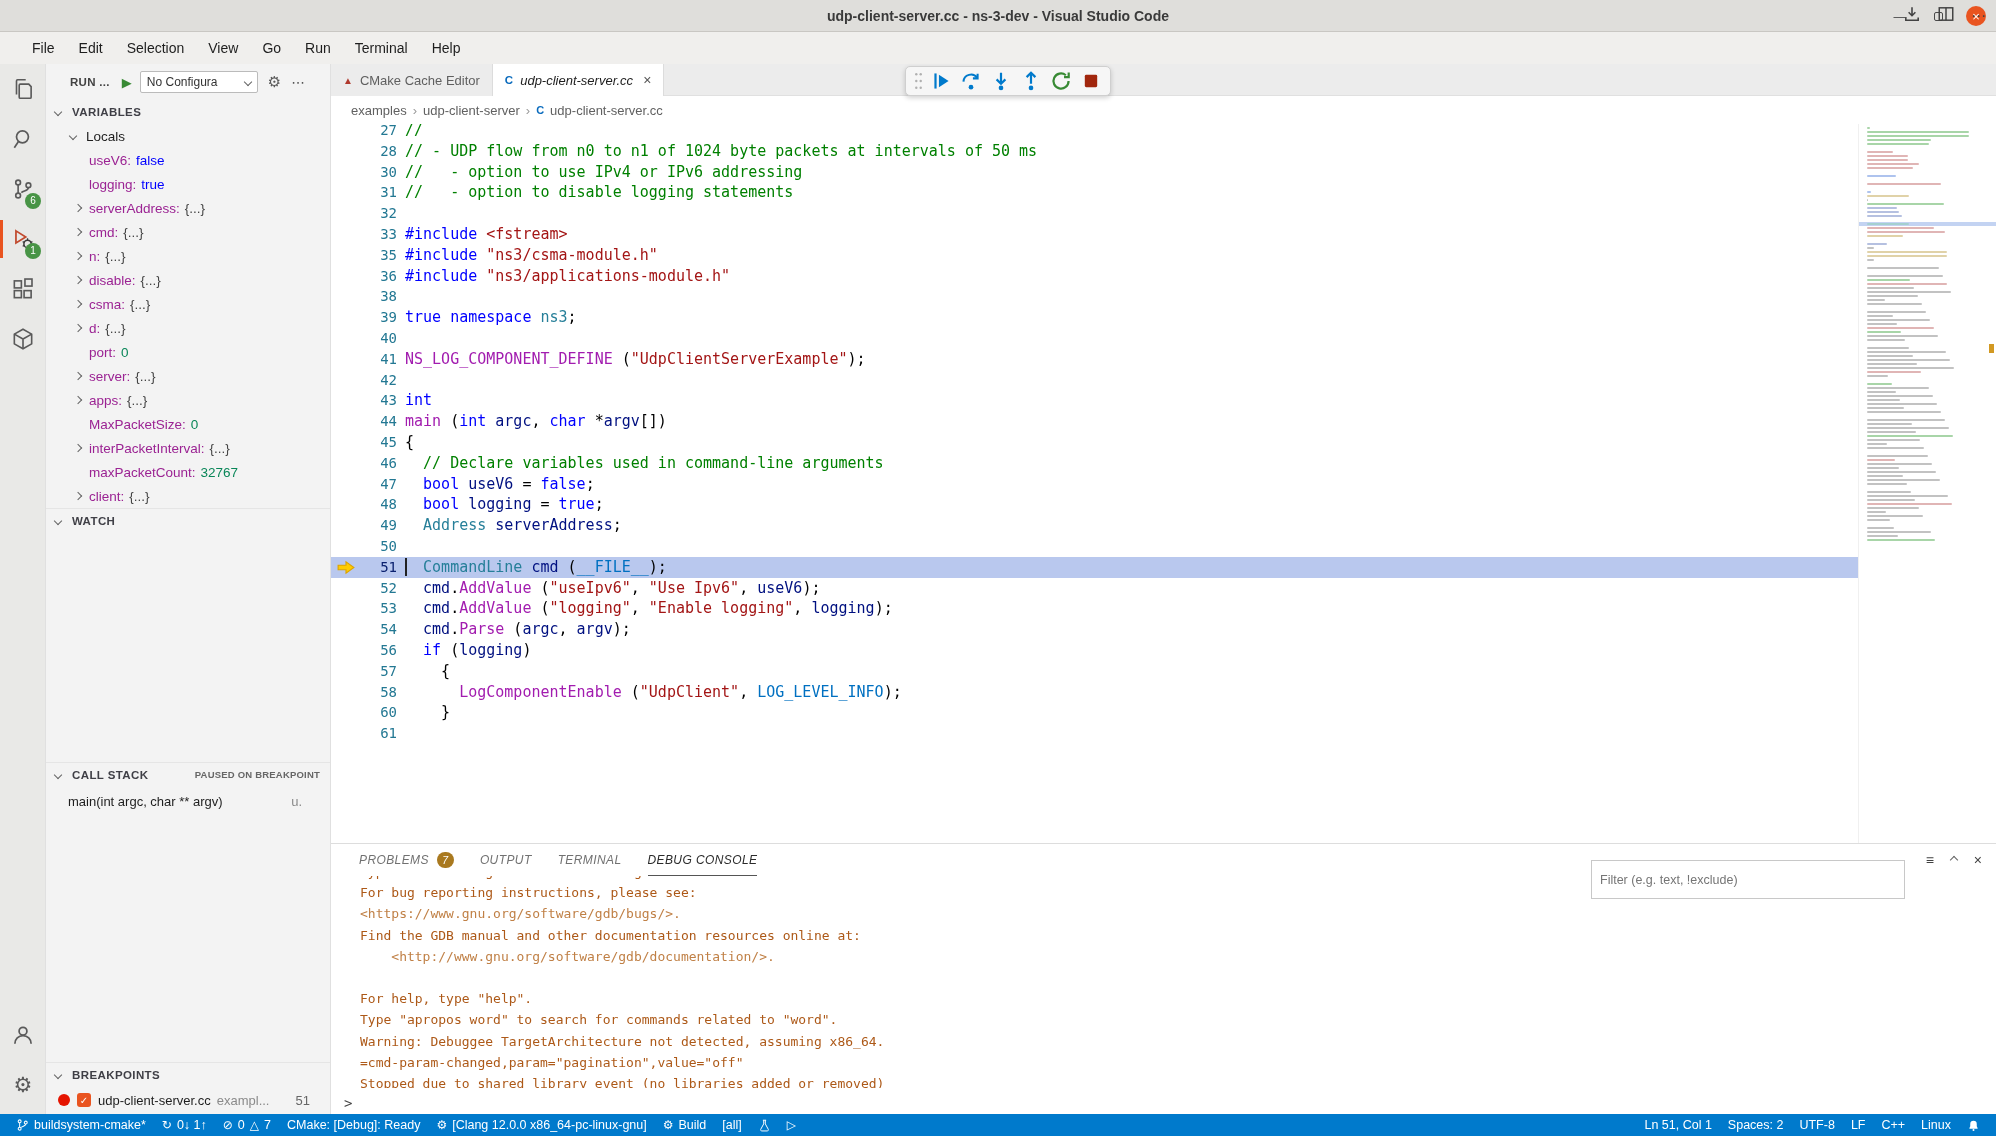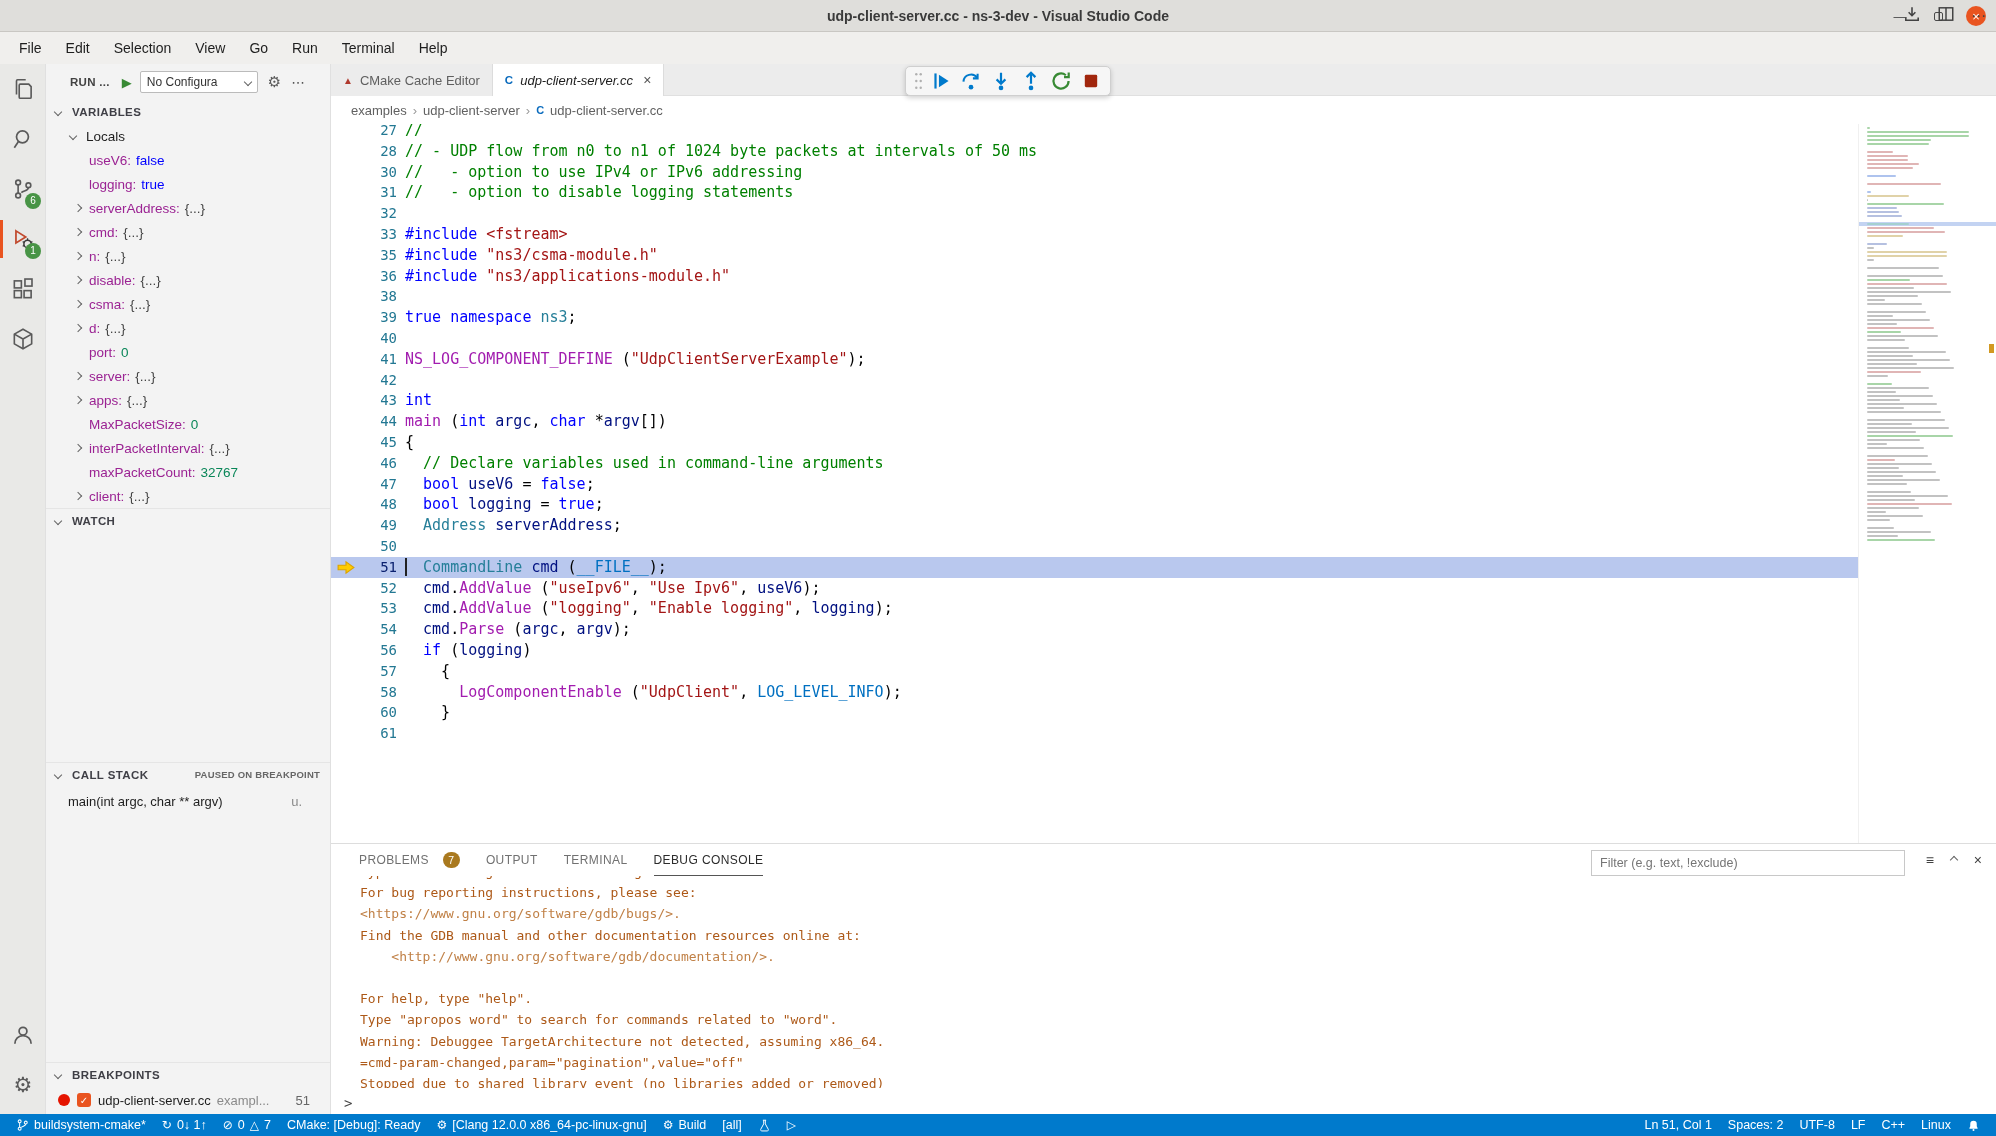--- a/index.html
+++ b/index.html
@@ -6,21 +6,21 @@
 html,body{width:1996px;height:1136px;overflow:hidden;background:#fff;font-family:"Liberation Sans","DejaVu Sans",sans-serif;}
 body{position:relative;}
 
 
 .titlebar{position:absolute;top:0;left:0;right:0;height:32px;background:#dfdedb;border-bottom:1px solid #c9c7c3;display:flex;align-items:center;justify-content:center;}
 .title{font-size:14px;font-weight:bold;color:#3a3a3a;}
 .win-controls{position:absolute;right:10px;top:0;height:32px;display:flex;align-items:center;gap:18px;}
 .wc{width:20px;height:20px;display:flex;align-items:center;justify-content:center;color:#4a4a4a;font-size:13px;}
 .wc.close{background:#e95420;border-radius:50%;color:#fff;}
 .wc .sq{width:9px;height:9px;border:1.4px solid #4a4a4a;border-radius:2px;display:block;}
-.menubar{position:absolute;top:32px;left:0;right:0;height:32px;background:#f0efed;display:flex;align-items:center;padding-left:7px;}
+.menubar{position:absolute;top:32px;left:0;right:0;height:32px;background:#f0efed;display:flex;align-items:center;padding-left:20px;}
 .menu-item{padding:0 12px;height:100%;display:flex;align-items:center;font-size:14px;color:#1e1e1e;}
 
 
 .activitybar{position:absolute;left:0;top:64px;bottom:22px;width:46px;background:#e9e9e7;border-right:1px solid #e0e0e0;}
 .ab-item{position:relative;width:46px;height:50px;display:flex;align-items:center;justify-content:center;color:#5a5a5a;}
 .ab-item.active{color:#2a2a2a;}
 .ab-item.active::before{content:"";position:absolute;left:0;top:6px;bottom:6px;width:2.5px;background:#e95420;}
 .ab-badge{position:absolute;right:5px;bottom:5px;min-width:16px;height:16px;border-radius:8px;background:#489446;color:#fff;font-size:10px;line-height:16px;text-align:center;padding:0 3px;}
 .ab-bottom{position:absolute;bottom:4px;left:0;width:46px;}
 .gear-glyph{font-size:21px;color:#5a5a5a;}
@@ -93,24 +93,24 @@
 .mm-line{height:4px;display:flex;align-items:center;padding-left:8px;}
 .mm-line span{height:2.2px;display:block;border-radius:1px;}
 .mm-current{background:#c3d3f2;}
 .mmb-c{background:#a8d5a8;}.mmb-k{background:#aec3ee;}.mmb-s{background:#e0b5b5;}.mmb-t{background:#a5d0d0;}
 .mmb-f{background:#e0d2a8;}.mmb-v{background:#b5c0e0;}.mmb-d{background:#c2c2c2;}
 .ruler-mark{position:absolute;right:2px;top:220px;width:5px;height:9px;background:#d29922;}
 
 
 .panel{position:absolute;left:331px;right:0;top:843px;bottom:22px;background:#fff;border-top:1px solid #ddd;}
 .panel-tabs{position:relative;height:32px;display:flex;align-items:center;gap:26px;padding-left:28px;}
-.ptab{height:100%;display:flex;align-items:center;gap:14px;font-size:12px;letter-spacing:.4px;color:#717171;border-bottom:1.5px solid transparent;}
+.ptab{height:100%;display:flex;align-items:center;gap:8px;font-size:12px;letter-spacing:.4px;color:#717171;border-bottom:1.5px solid transparent;font-style:italic;}
 .ptab.active{color:#2b2b2b;border-bottom-color:#555;}
 .pbadge{background:#a9791f;color:#fff;border-radius:9px;font-size:10.5px;min-width:17px;height:16px;line-height:16px;text-align:center;padding:0 4px;}
-.panel-filter{position:absolute;right:91px;top:6px;width:314px;height:26px;border:1px solid #c8c8c8;background:#fff;font-size:12.5px;color:#555;padding:10px 8px;outline:none;}
+.panel-filter{position:absolute;right:91px;top:16px;width:314px;height:39px;border:1px solid #c8c8c8;background:#fff;font-size:12.5px;color:#555;padding:10px 8px;outline:none;}
 .panel-actions{position:absolute;right:14px;top:0;height:32px;display:flex;align-items:center;gap:17px;color:#424242;font-size:14px;}
 .console{position:absolute;left:0;right:0;top:32px;bottom:26px;overflow:hidden;padding-left:29px;font-family:"DejaVu Sans Mono","Liberation Mono",monospace;font-size:13px;line-height:21.2px;white-space:pre;}
 .console-line{color:#ad5918;}
 .console-line:first-child{margin-top:-15px;}
 .console-line.link{color:#c08046;}
 .console-prompt{position:absolute;left:13px;bottom:3px;font-family:"DejaVu Sans Mono",monospace;font-size:14px;color:#444;}
 
 
 .statusbar{position:absolute;left:0;right:0;bottom:0;height:22px;background:#007acc;color:#fff;display:flex;align-items:center;justify-content:space-between;font-size:12.5px;padding:0 8px;}
 .sb-group{display:flex;align-items:center;height:100%;}

